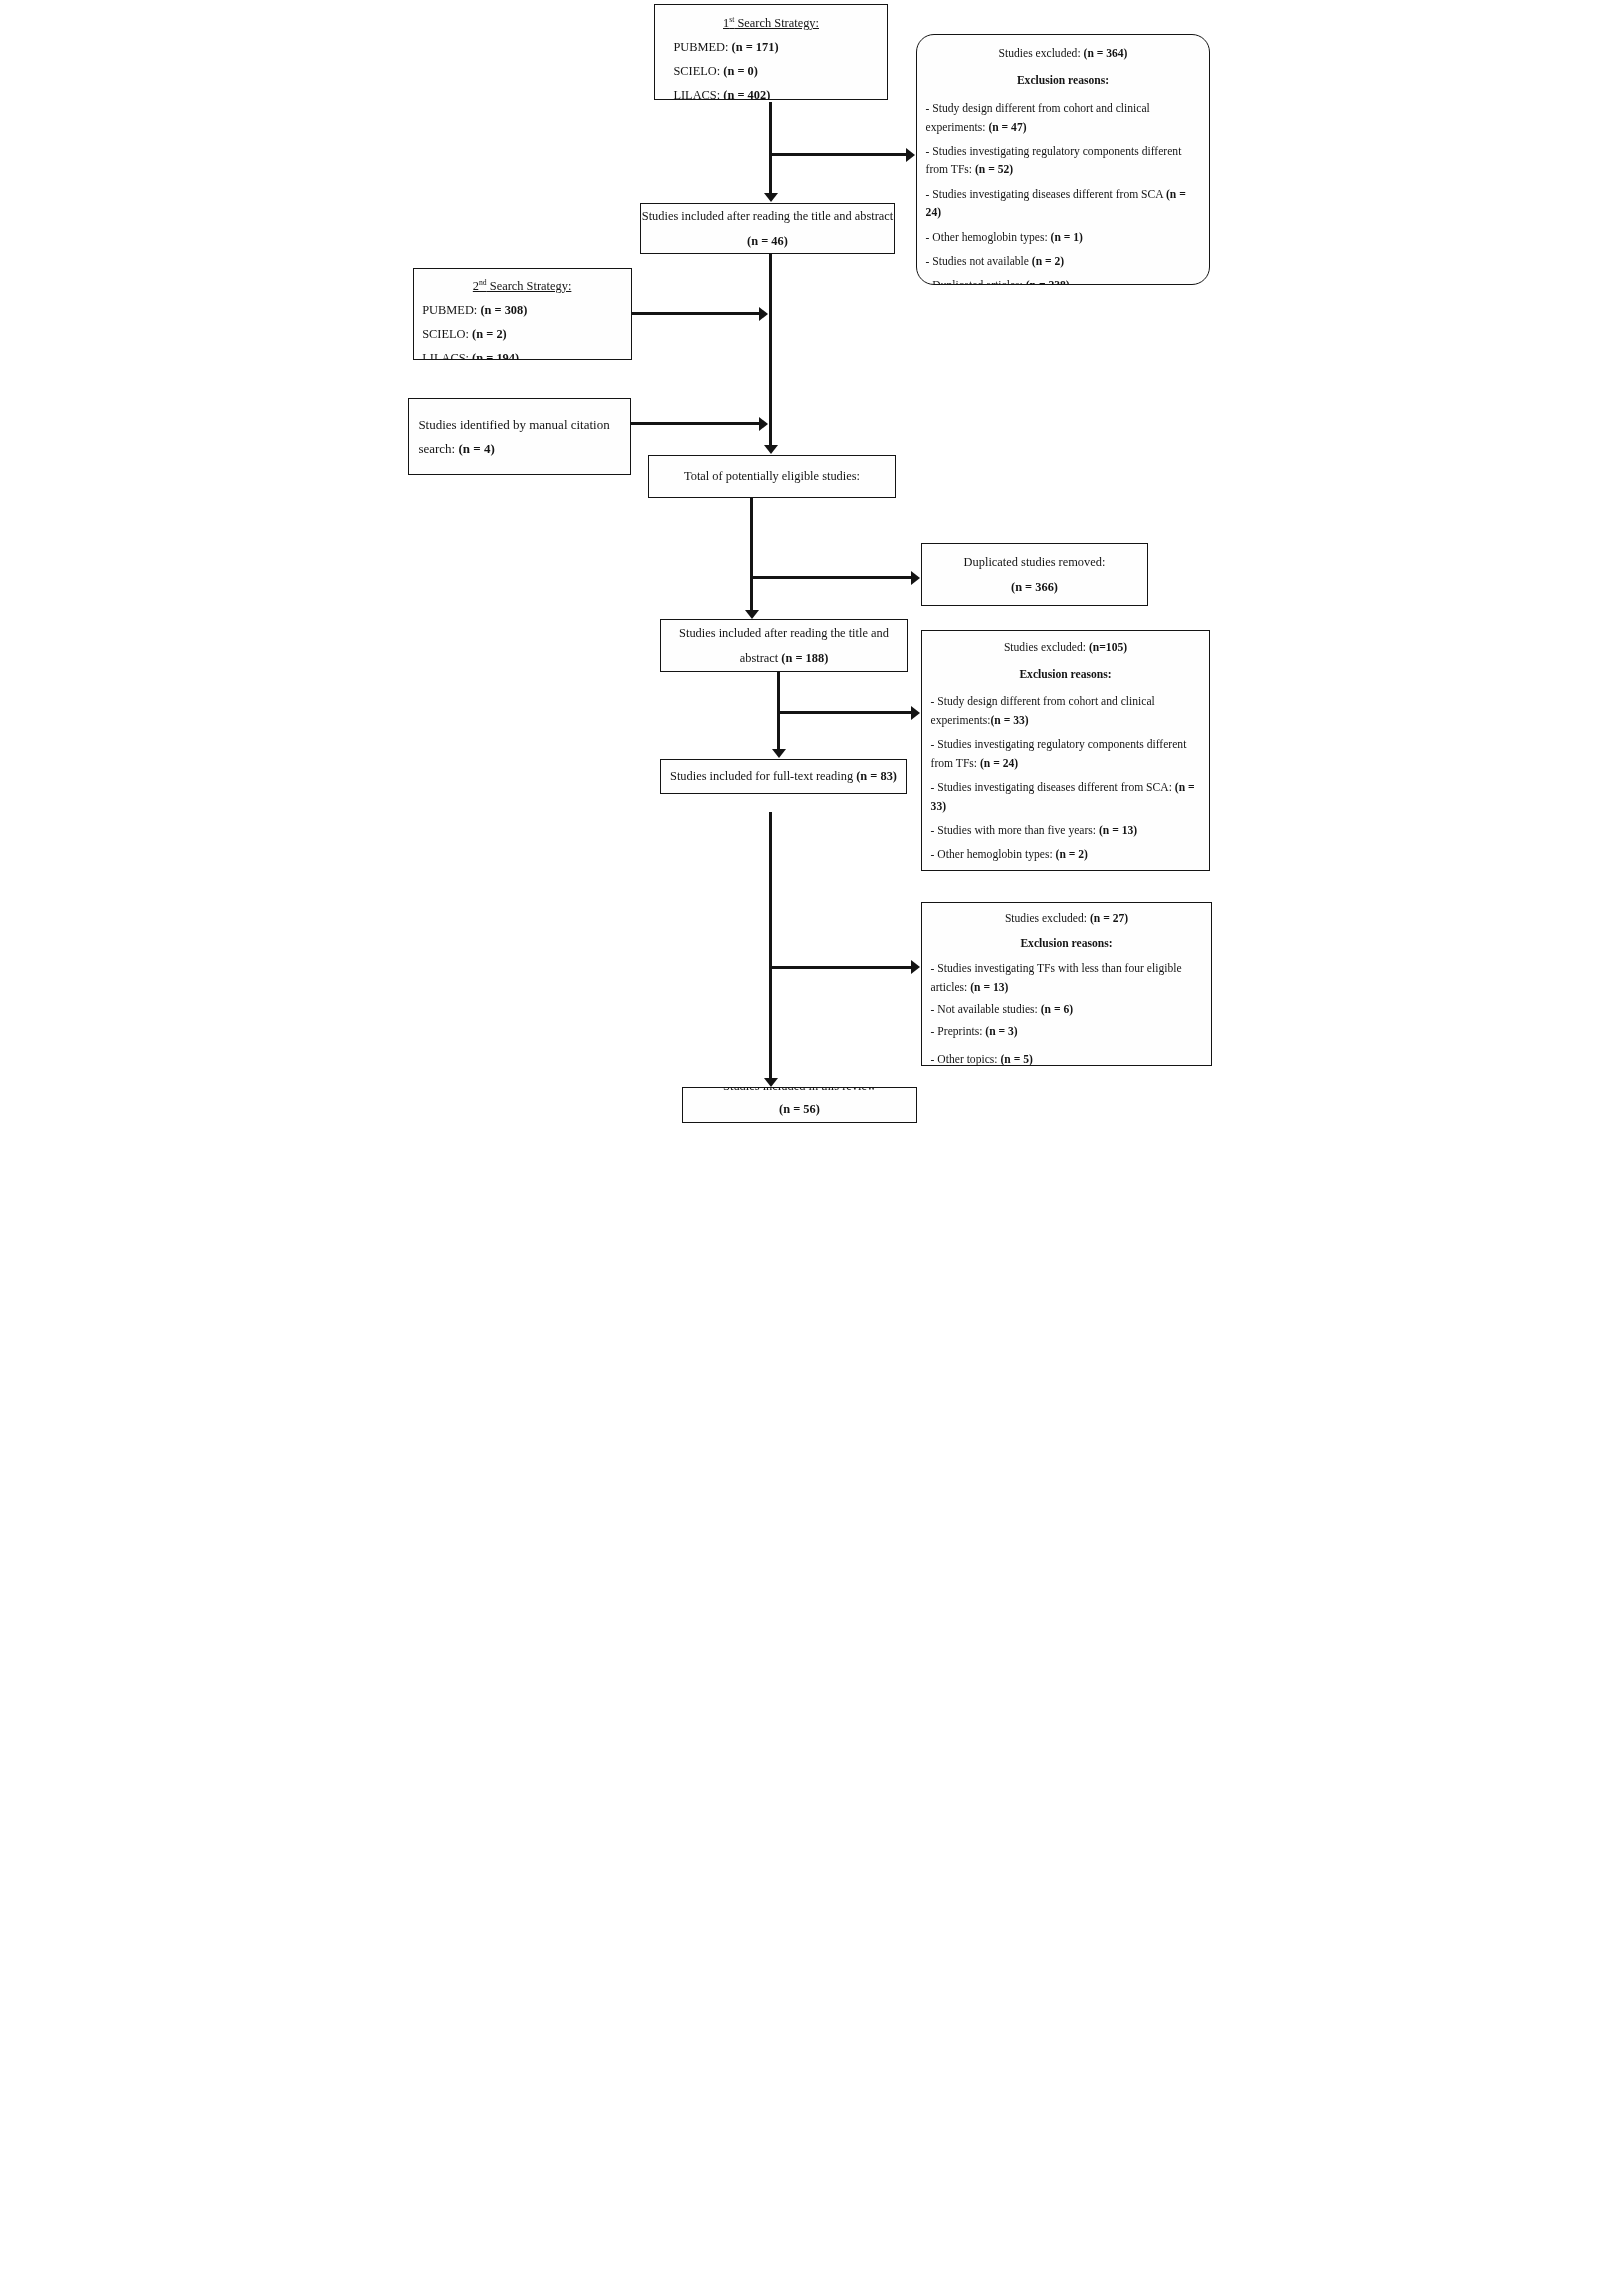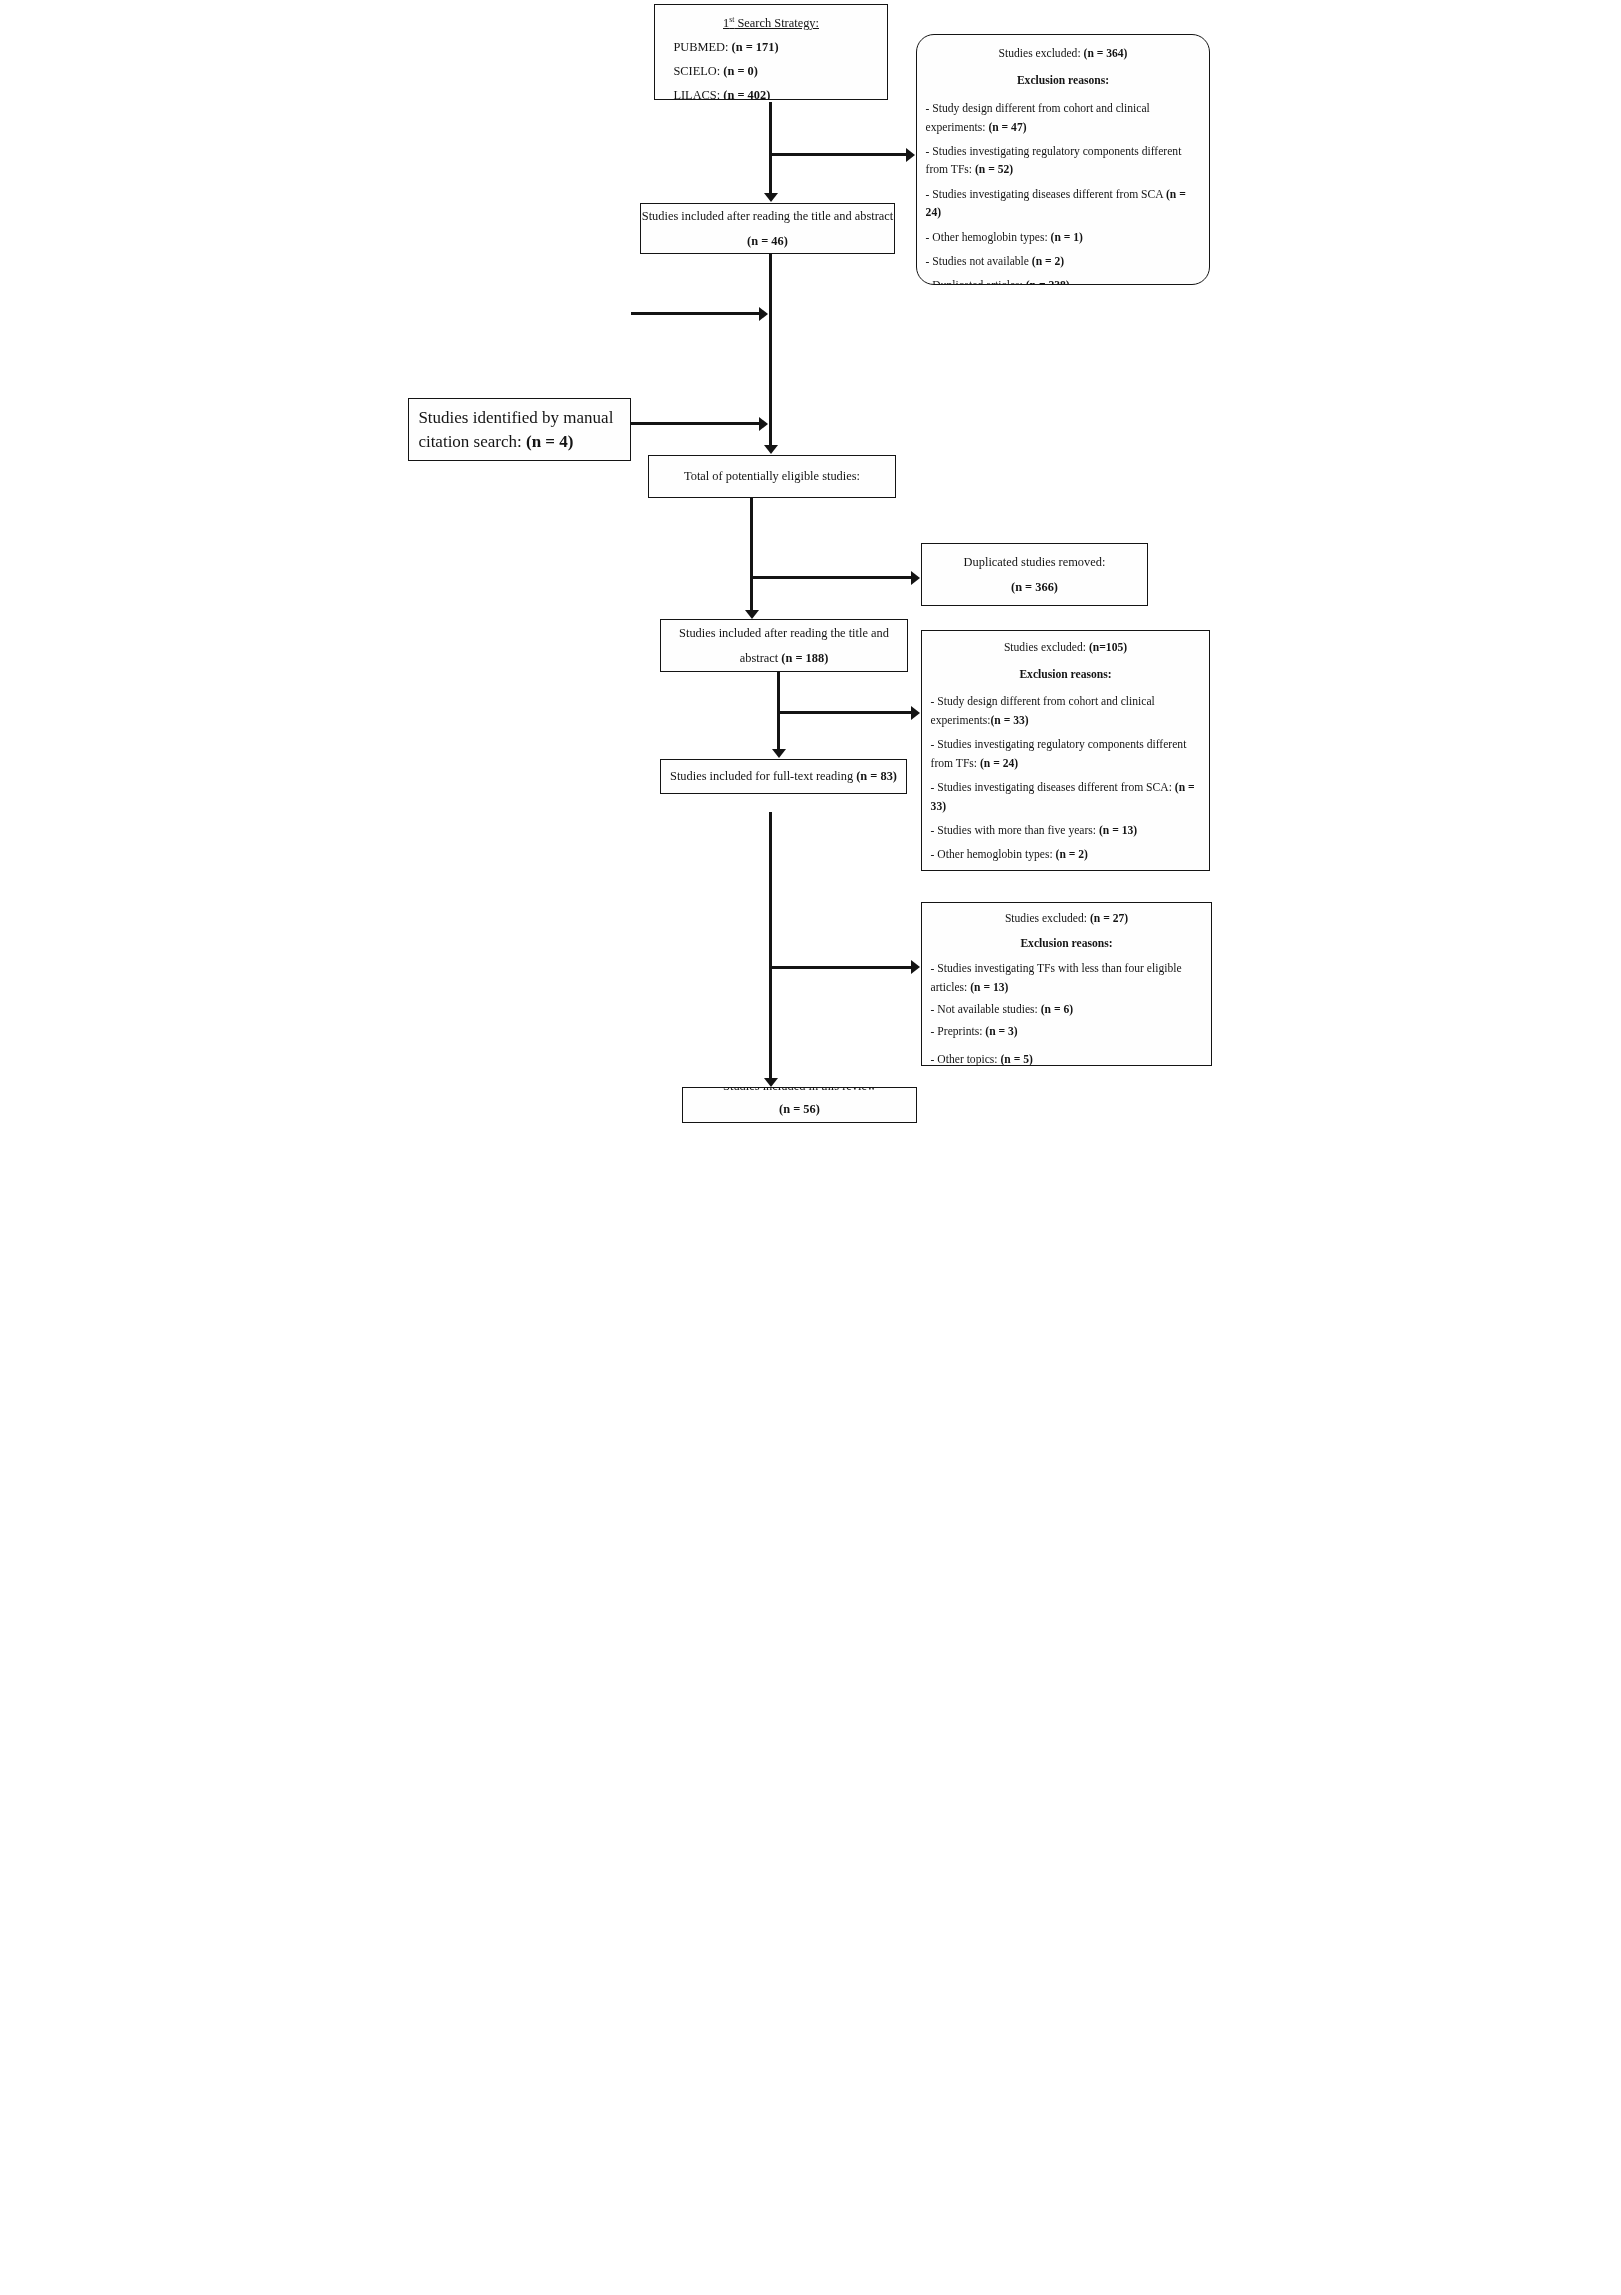--- a/index.html
+++ b/index.html
@@ -57,22 +57,28 @@
     <div class="excl-item"><span>- Studies investigating diseases different from SCA </span><b>(n = 24)</b></div>
     <div class="excl-item"><span>- Other hemoglobin types: </span><b>(n = 1)</b></div>
     <div class="excl-item"><span>- Studies not available </span><b>(n = 2)</b></div>
     <div class="excl-item"><span>- Duplicated articles: </span><b>(n = 238)</b></div>
   </div>
 
   <div class="box mid-box center-text flex-center" style="left:235px; top:203px; width:255px; height:51px;">
     <div><span>Studies included after reading the title and abstract </span><b>(n = 46)</b></div>
   </div>
 
+  <div class="box strategy-box" style="left:7.6px; top:268px; width:219px; height:92px; padding-top:2.2px;">
+    <div class="s-title"><span>2</span><sup>nd</sup><span> Search Strategy:</span></div>
+    <div class="s-line" style="padding-left:8.6px;"><span>PUBMED: </span><b>(n = 308)</b></div>
+    <div class="s-line" style="padding-left:8.6px;"><span>SCIELO: </span><b>(n = 2)</b></div>
+    <div class="s-line" style="padding-left:8.6px;"><span>LILACS: </span><b>(n = 194)</b></div>
+  </div>
 
-  <div class="box flex-center" style="left:2.7px; top:398px; width:223px; height:63px; font-size:17px; line-height:24px; padding-left:9.7px; padding-right:5.4px;">
+  <div class="box flex-center" style="left:2.7px; top:398px; width:223px; height:77px; font-size:13px; line-height:24px; padding-left:9.7px; padding-right:5.4px;">
     <div><span>Studies identified by manual citation search: </span><b>(n = 4)</b></div>
   </div>
 
   <div class="box mid-box center-text flex-center" style="left:243px; top:455px; width:248px; height:43px; line-height:1.75;">
     <div>Total of potentially eligible studies:</div>
   </div>
 
   <div class="box mid-box center-text flex-center" style="left:516px; top:543px; width:227px; height:63px; line-height:2.0;">
     <div>Duplicated studies removed:</div>
     <div><b>(n = 366)</b></div>

